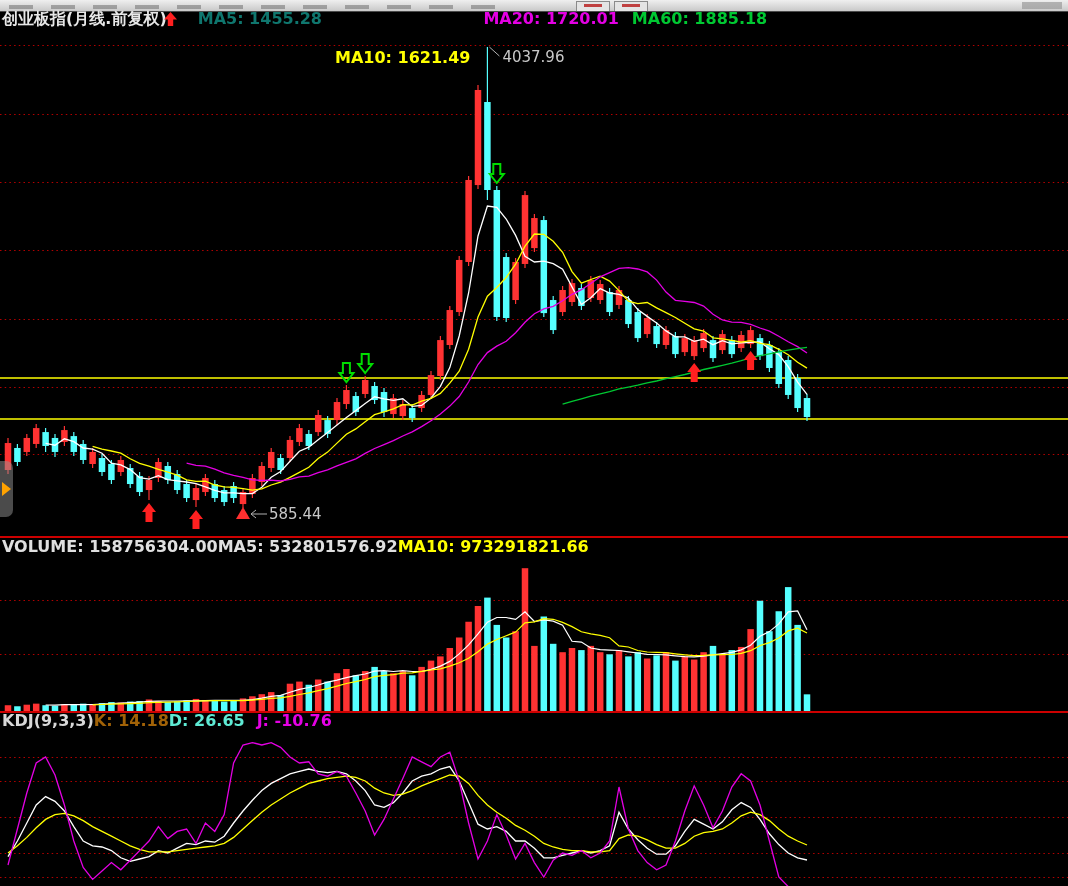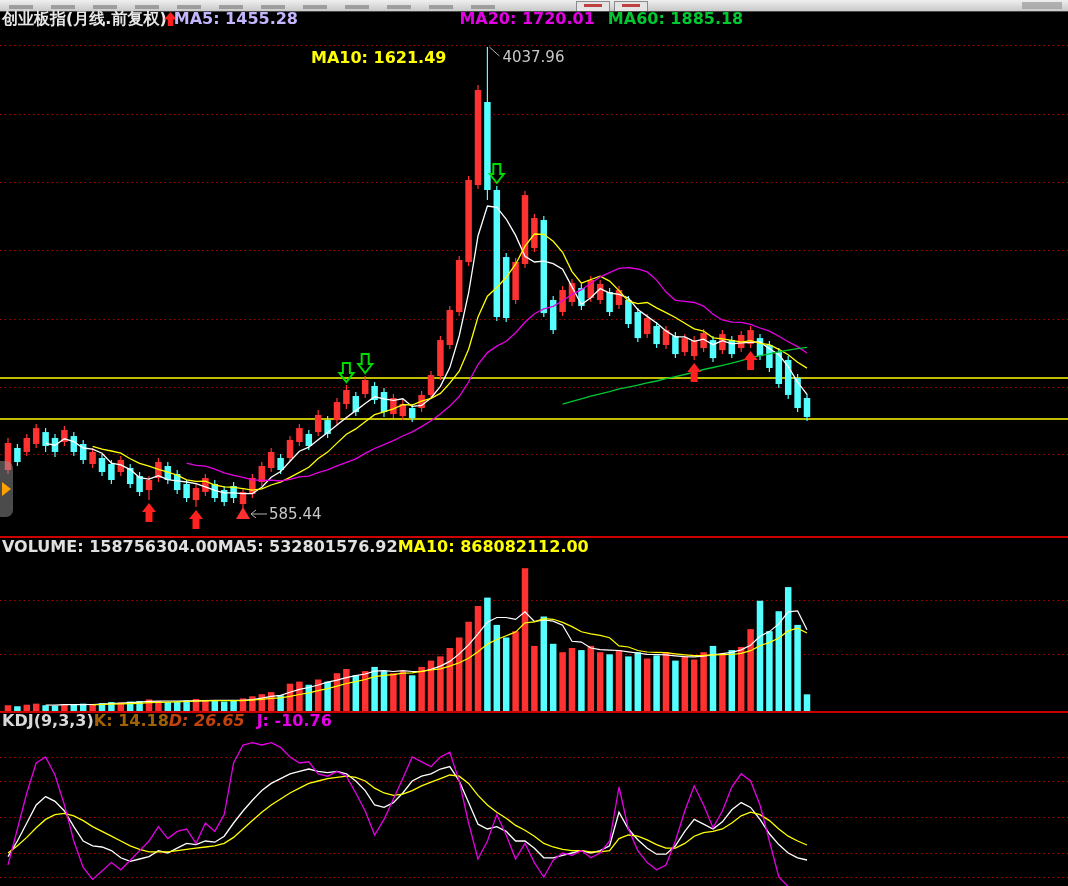--- a/index.html
+++ b/index.html
@@ -355,35 +355,35 @@
         <line x1="0" x2="1068" y1="712" y2="712" stroke="#cd0000" stroke-width="2"></line>
       </g>
     </svg>
 
   <div class="hdr" style="left:2px;top:11px">
     <span style="color:#e8e8e8">创业板指(月线.前复权)</span>
     <svg width="15" height="16" viewBox="0 0 15 16" style="margin:0 -4px">
       <path d="M7.5 1 L14 8.5 L10.2 8.5 L10.2 15 L4.8 15 L4.8 8.5 L1 8.5 Z" fill="#ff2020"></path>
     </svg>
     <span id="ma-items" style="display:flex;gap:13px">
-        <span style="color: #c4b5fd;">MA5: 1455.28</span>
+        <span style="color: #0f766e; margin-left: 24px;">MA5: 1455.28</span>
         <span style="color: rgb(255, 255, 0); margin-top: 39px;">MA10: 1621.49</span>
         <span style="color: rgb(228, 0, 228);">MA20: 1720.01</span>
         <span style="color: rgb(0, 200, 50); text-align: center;">MA60: 1885.18</span>
       </span>
   </div>
 
   <div class="hdr" id="vol-items" style="left:2px;top:539px">
       <span style="color: rgb(224, 224, 224);">VOLUME: 158756304.00</span>
       <span style="color: rgb(224, 224, 224);">MA5: 532801576.92</span>
-      <span style="color: rgb(255, 255, 0);">MA10: 868082112.00</span>
+      <span style="color: rgb(255, 255, 0);">MA10: 973291821.66</span>
     </div>
   <div class="hdr" id="kdj-items" style="left:2px;top:713px">
       <span style="color: rgb(216, 216, 216);">KDJ(9,3,3)</span>
       <span style="color: #a16207;">K: 14.18</span>
-      <span style="color: #c2410c; font-style: italic;">D: 26.65</span>
+      <span style="color: #5eead4;">D: 26.65</span>
       <span style="color: rgb(228, 0, 228); margin-left: 12px;">J: -10.76</span>
     </div>
 
   <div class="expander">
     <span class="tri"></span>
   </div>
 </div>
 
 </body></html>

